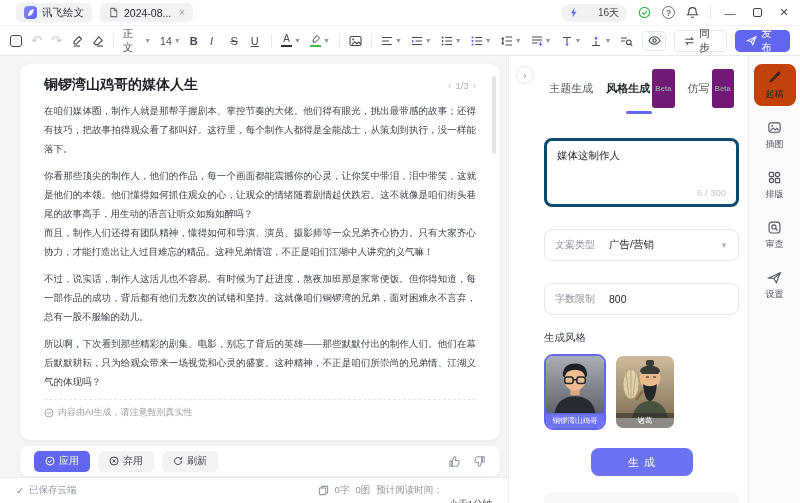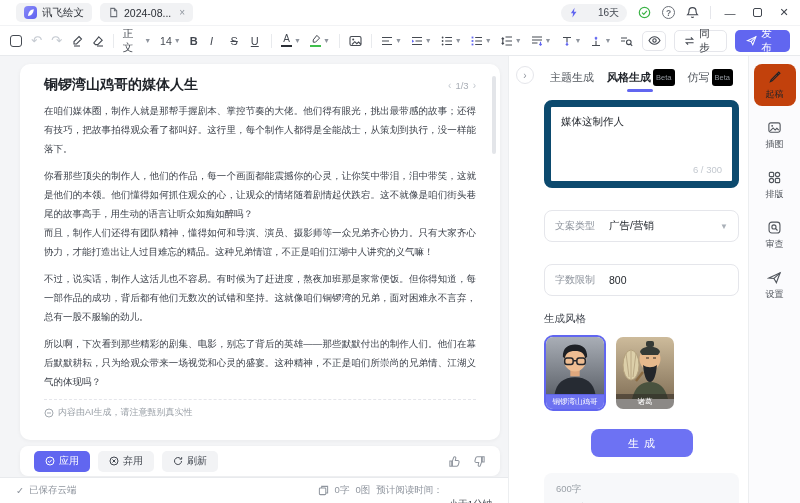--- a/index.html
+++ b/index.html
@@ -81,23 +81,23 @@
   .panel { position:relative; width:240px; background:#fff; border-left:1px solid #eceef0;
            padding:0 9px 0 35px; overflow:hidden; }
   .collapse { position:absolute; left:7px; top:10px; width:18px; height:18px; border:1px solid #e5e6eb;
               border-radius:50%; background:#fff; display:flex; align-items:center; justify-content:center;
               font-size:10px; color:#8f959e; }
   .tabs { display:flex; justify-content:center; gap:13px; margin-top:12px; font-size:11px; color:#51565d; }
   .ptab { display:flex; align-items:center; gap:2px; position:relative; padding-bottom:6px; }
   .ptab.active { color:#1f2329; font-weight:bold; }
   .ptab.active::after { content:""; position:absolute; left:50%; transform:translateX(-14px);
                         bottom:0; width:26px; height:3px; border-radius:2px; background:#6166f0; }
-  .beta { font-size:7.5px; font-weight:normal; background:#000000; color:#9499a0; border-radius:3px;
-          padding:4px 3px; margin-top:1px; }
-  .inputbox { position:relative; margin-top:8px; height:88px; border:7px solid #0c4a6e; border-radius:8px; }
+  .beta { font-size:7.5px; font-weight:bold; background:#701a75; color:#9499a0; border-radius:3px;
+          padding:15px 3px; margin-top:1px; }
+  .inputbox { position:relative; margin-top:24px; height:69px; border:3px solid #0c4a6e; border-radius:8px; }
   .inputbox textarea { width:100%; height:70px; border:0; outline:0; resize:none; background:transparent;
                        font-family:inherit; font-size:10.5px; color:#1f2329; padding:8px 10px; }
   .counter { position:absolute; right:10px; bottom:6px; font-size:9.5px; color:#c3c8cf; }
   .field { margin-top:22px; height:32px; border:1px solid #e5e6eb; border-radius:8px;
            display:flex; align-items:center; padding:0 10px; }
   .field + .field { }
   .flabel { font-size:10px; color:#8f959e; }
   .fvalue { font-size:10.5px; color:#1f2329; margin-left:14px; }
   .field .caret { margin-left:auto; font-size:8px; color:#aab0b8; }
   .sec-label { margin-top:16px; font-size:10.5px; color:#41464f; }

